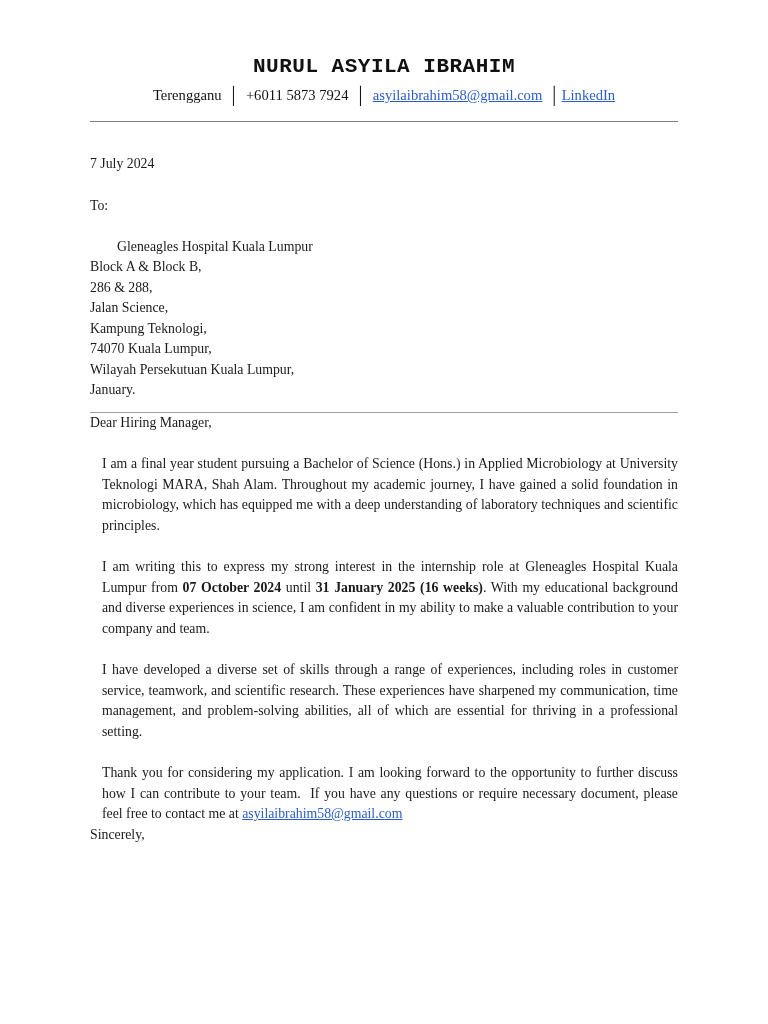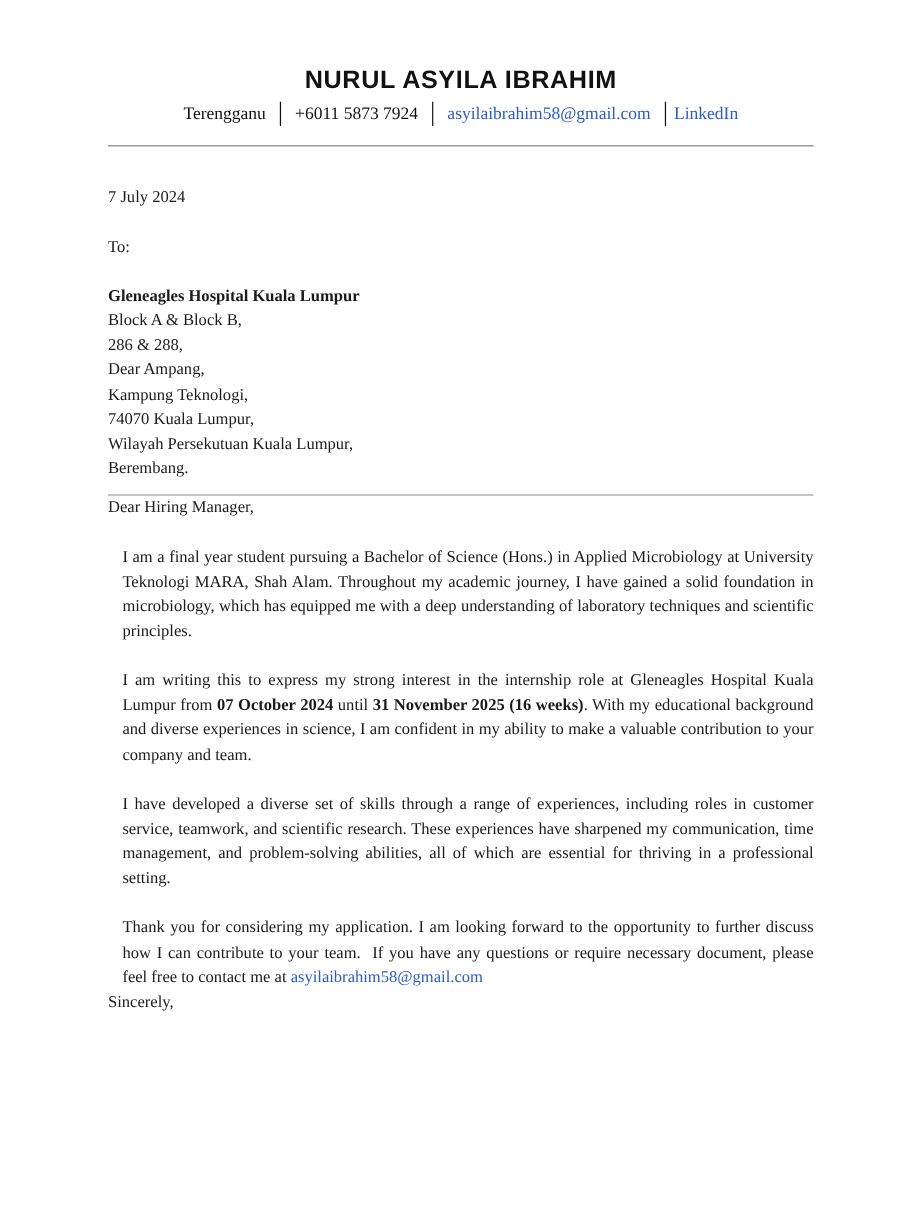--- a/index.html
+++ b/index.html
@@ -18,21 +18,21 @@
     color: #1a1a1a;
     font-family: "Liberation Serif", "DejaVu Serif", serif;
     font-size: 13.8px;
     line-height: 20.5px;
     box-sizing: border-box;
     padding: 0 90px;
   }
   .doc-name {
     margin: 54px 0 0 0;
     text-align: center;
-    font-family: Liberation Sans, sans-serif;
+    font-family: Liberation Mono, monospace;
     font-weight: 700;
     font-size: 21px;
     line-height: 26px;
     letter-spacing: 0.5px;
     color: #111111;
   }
   .contact-line {
     margin-top: 5px;
     text-align: center;
     font-size: 14.6px;
@@ -42,36 +42,37 @@
   }
   .contact-line .sep {
     display: inline-block;
     margin: 0 7px;
     transform: scaleY(1.15);
     color: #111111;
   }
   .contact-line .sep.tight { margin-right: 2px; }
   a.link {
     color: #2a5cc5;
+    text-decoration: underline;
     cursor: pointer;
   }
   hr.rule-top {
     border: none;
     border-top: 1px solid #7f7f7f;
     margin: 16px 0 0 0;
   }
   hr.rule-mid {
     border: none;
     border-top: 1px solid #a0a0a0;
     margin: 11px 0 0 0;
   }
   .date-line { margin-top: 32px; }
   .to-line { margin-top: 21px; }
   .recipient { margin-top: 20.5px; }
-  .recipient-name { font-weight: 700; }
+  .recipient-name { font-weight: 400; margin-left: 27px; }
   .salutation { }
   .para {
     margin: 21px 0 0 12px;
     text-align: justify;
   }
   .para b { font-weight: 700; }
   .closing { }
 </style>
 </head>
 <body>
@@ -87,34 +88,34 @@
   <hr class="rule-top">
 
   <div class="date-line">7 July 2024</div>
 
   <div class="to-line">To:</div>
 
   <div class="recipient">
     <div class="recipient-name">Gleneagles Hospital Kuala Lumpur</div>
     <div>Block A &amp; Block B,</div>
     <div>286 &amp; 288,</div>
-    <div>Dear Ampang,</div>
+    <div>Jalan Science,</div>
     <div>Kampung Teknologi,</div>
     <div>74070 Kuala Lumpur,</div>
     <div>Wilayah Persekutuan Kuala Lumpur,</div>
-    <div>Berembang.</div>
+    <div>January.</div>
   </div>
 
   <hr class="rule-mid">
 
   <div class="salutation">Dear Hiring Manager,</div>
 
   <p class="para">I am a final year student pursuing a Bachelor of Science (Hons.) in Applied Microbiology at University Teknologi MARA, Shah Alam. Throughout my academic journey, I have gained a solid foundation in microbiology, which has equipped me with a deep understanding of laboratory techniques and scientific principles.</p>
 
-  <p class="para"><span>I am writing this to express my strong interest in the internship role at Gleneagles Hospital Kuala Lumpur from </span><b>07 October 2024</b><span> until </span><b>31 November 2025 (16 weeks)</b><span>. With my educational background and diverse experiences in science, I am confident in my ability to make a valuable contribution to your company and team.</span></p>
+  <p class="para"><span>I am writing this to express my strong interest in the internship role at Gleneagles Hospital Kuala Lumpur from </span><b>07 October 2024</b><span> until </span><b>31 January 2025 (16 weeks)</b><span>. With my educational background and diverse experiences in science, I am confident in my ability to make a valuable contribution to your company and team.</span></p>
 
   <p class="para">I have developed a diverse set of skills through a range of experiences, including roles in customer service, teamwork, and scientific research. These experiences have sharpened my communication, time management, and problem-solving abilities, all of which are essential for thriving in a professional setting.</p>
 
   <p class="para"><span>Thank you for considering my application. I am looking forward to the opportunity to further discuss how I can contribute to your team.&nbsp; If you have any questions or require necessary document, please feel free to contact me at </span><a class="link">asyilaibrahim58@gmail.com</a></p>
 
   <div class="closing">Sincerely,</div>
 
 </div>
 
 </body></html>

